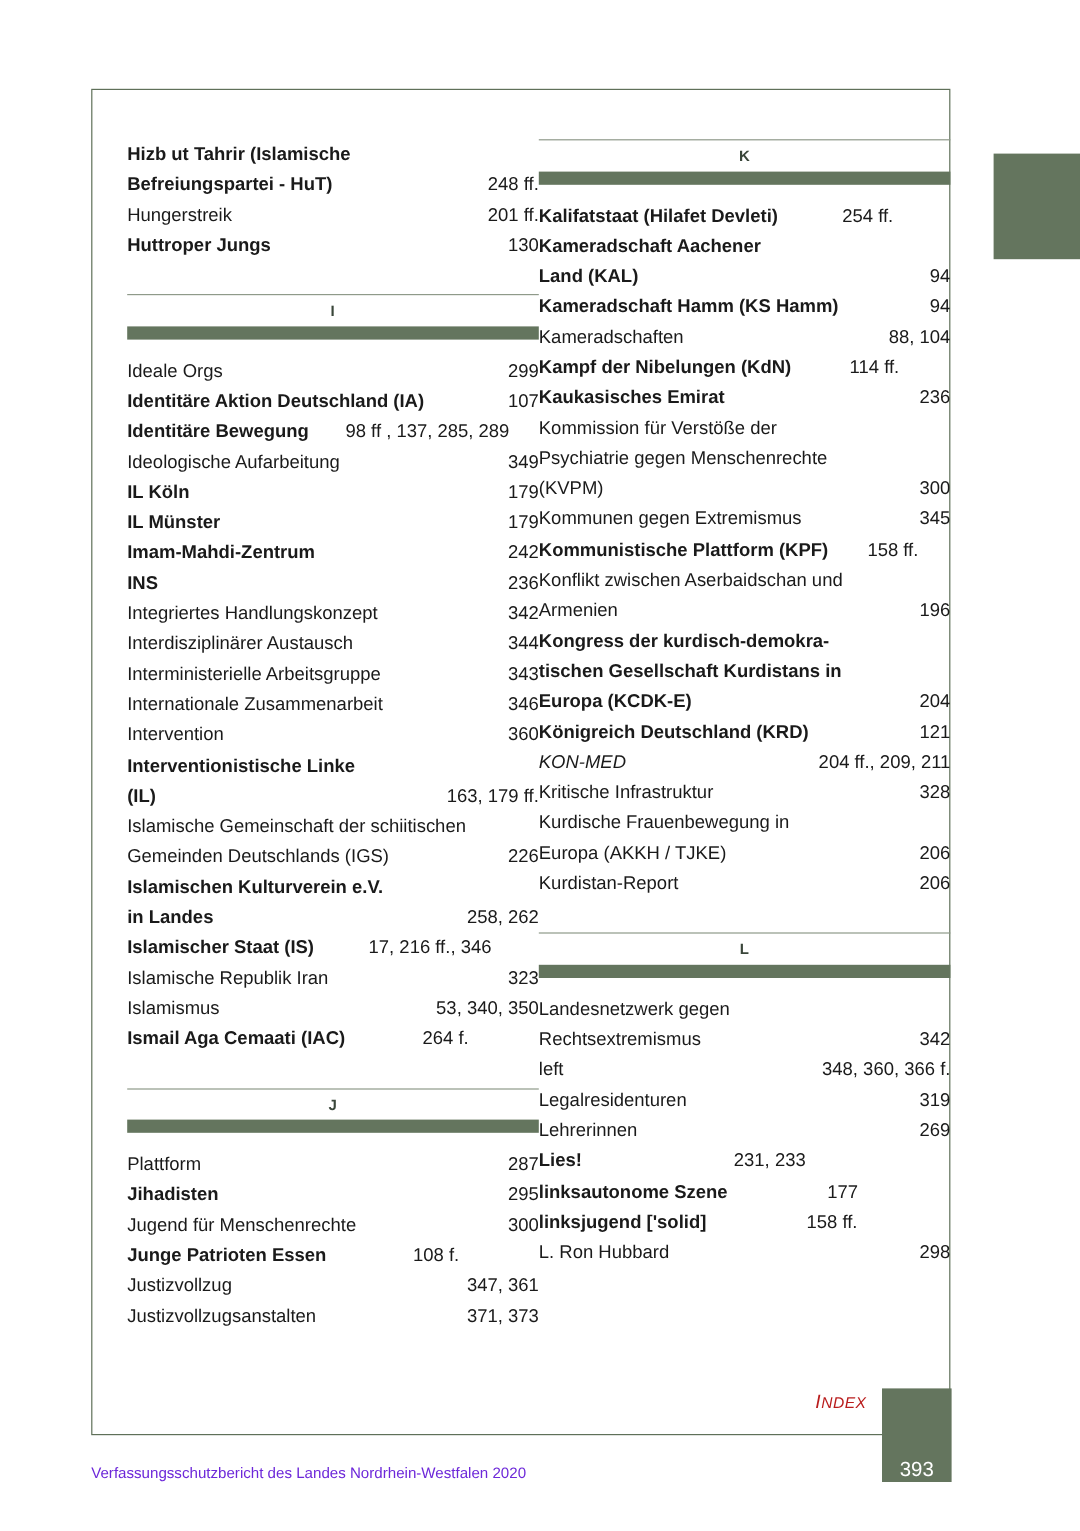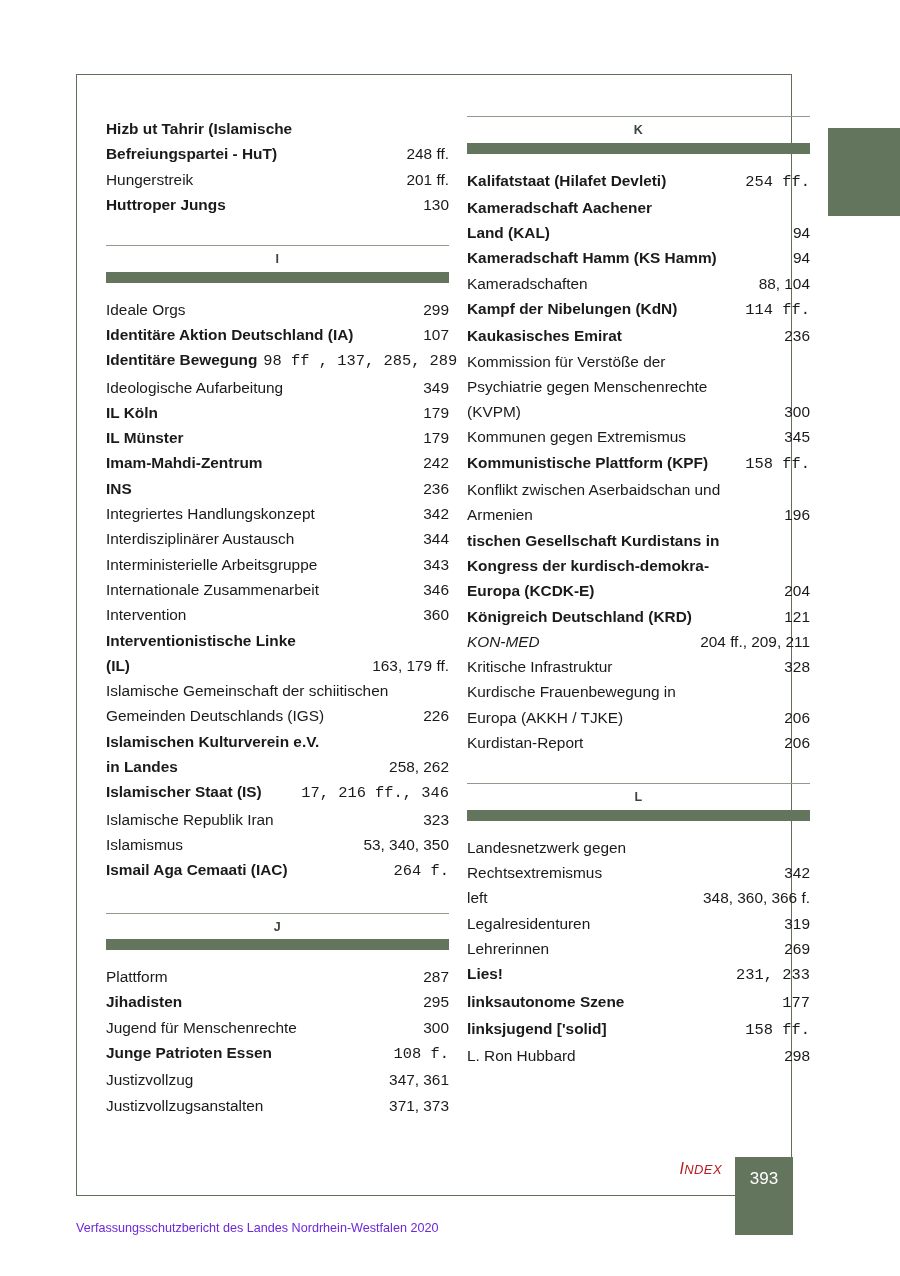--- a/index.html
+++ b/index.html
@@ -42,21 +42,20 @@
   .index-body {
     position: absolute;
     left: 76px;
     top: 74px;
     width: 646px;
     height: 1122px;
     z-index: 3;
     box-sizing: border-box;
     padding: 42px 30px 0 30px;
     display: flex;
-    gap: 18px;
   }
   .column {
     width: 343px;
     flex: 0 0 343px;
   }
 
   
   .letter-head {
     margin: 0 0 14px 0;
   }
@@ -99,21 +98,21 @@
   .entry .pages {
     flex: 0 0 auto;
     padding-left: 6px;
     text-align: left;
   }
   .entry .term.bold { font-weight: bold; }
   .entry .term.italic { font-style: italic; }
 
   
   .entry.inline .term { flex: 0 0 auto; }
-  .entry.inline .pages { flex: 1 1 auto; text-align: right; font-family: Liberation Mono, monospace; }
+  .entry.inline .pages { flex: 1 1 auto; text-align: center; }
 
   
   .entry .pages:empty { display: none; }
 
   
   .index-label {
     position: absolute;
     left: 0;
     top: 1160px;
     width: 722px;
@@ -129,21 +128,21 @@
     position: absolute;
     left: 735px;
     top: 1157px;
     width: 58px;
     height: 78px;
     background: #64755e;
     color: #ffffff;
     z-index: 5;
     font-size: 17px;
     display: flex;
-    align-items: flex-start;
+    align-items: flex-end;
     justify-content: center;
     padding-top: 12px;
     box-sizing: border-box;
   }
   .doc-footer {
     position: absolute;
     left: 76px;
     top: 1221px;
     font-size: 12.6px;
     color: #6d28d9;
@@ -349,24 +348,24 @@
         <span class="pages">158 ff.</span>
       </div>
       <div class="entry">
         <span class="term">Konflikt zwischen Aserbaidschan und</span>
       </div>
       <div class="entry">
         <span class="term">Armenien</span>
         <span class="pages">196</span>
       </div>
       <div class="entry">
+        <span class="term bold">Kongress der kurdisch-demokra-</span>
+      </div>
+      <div class="entry">
         <span class="term bold">tischen Gesellschaft Kurdistans in</span>
-      </div>
-      <div class="entry">
-        <span class="term bold">Kongress der kurdisch-demokra-</span>
       </div>
       <div class="entry">
         <span class="term bold">Europa (KCDK-E)</span>
         <span class="pages">204</span>
       </div>
       <div class="entry">
         <span class="term bold">Königreich Deutschland (KRD)</span>
         <span class="pages">121</span>
       </div>
       <div class="entry">

